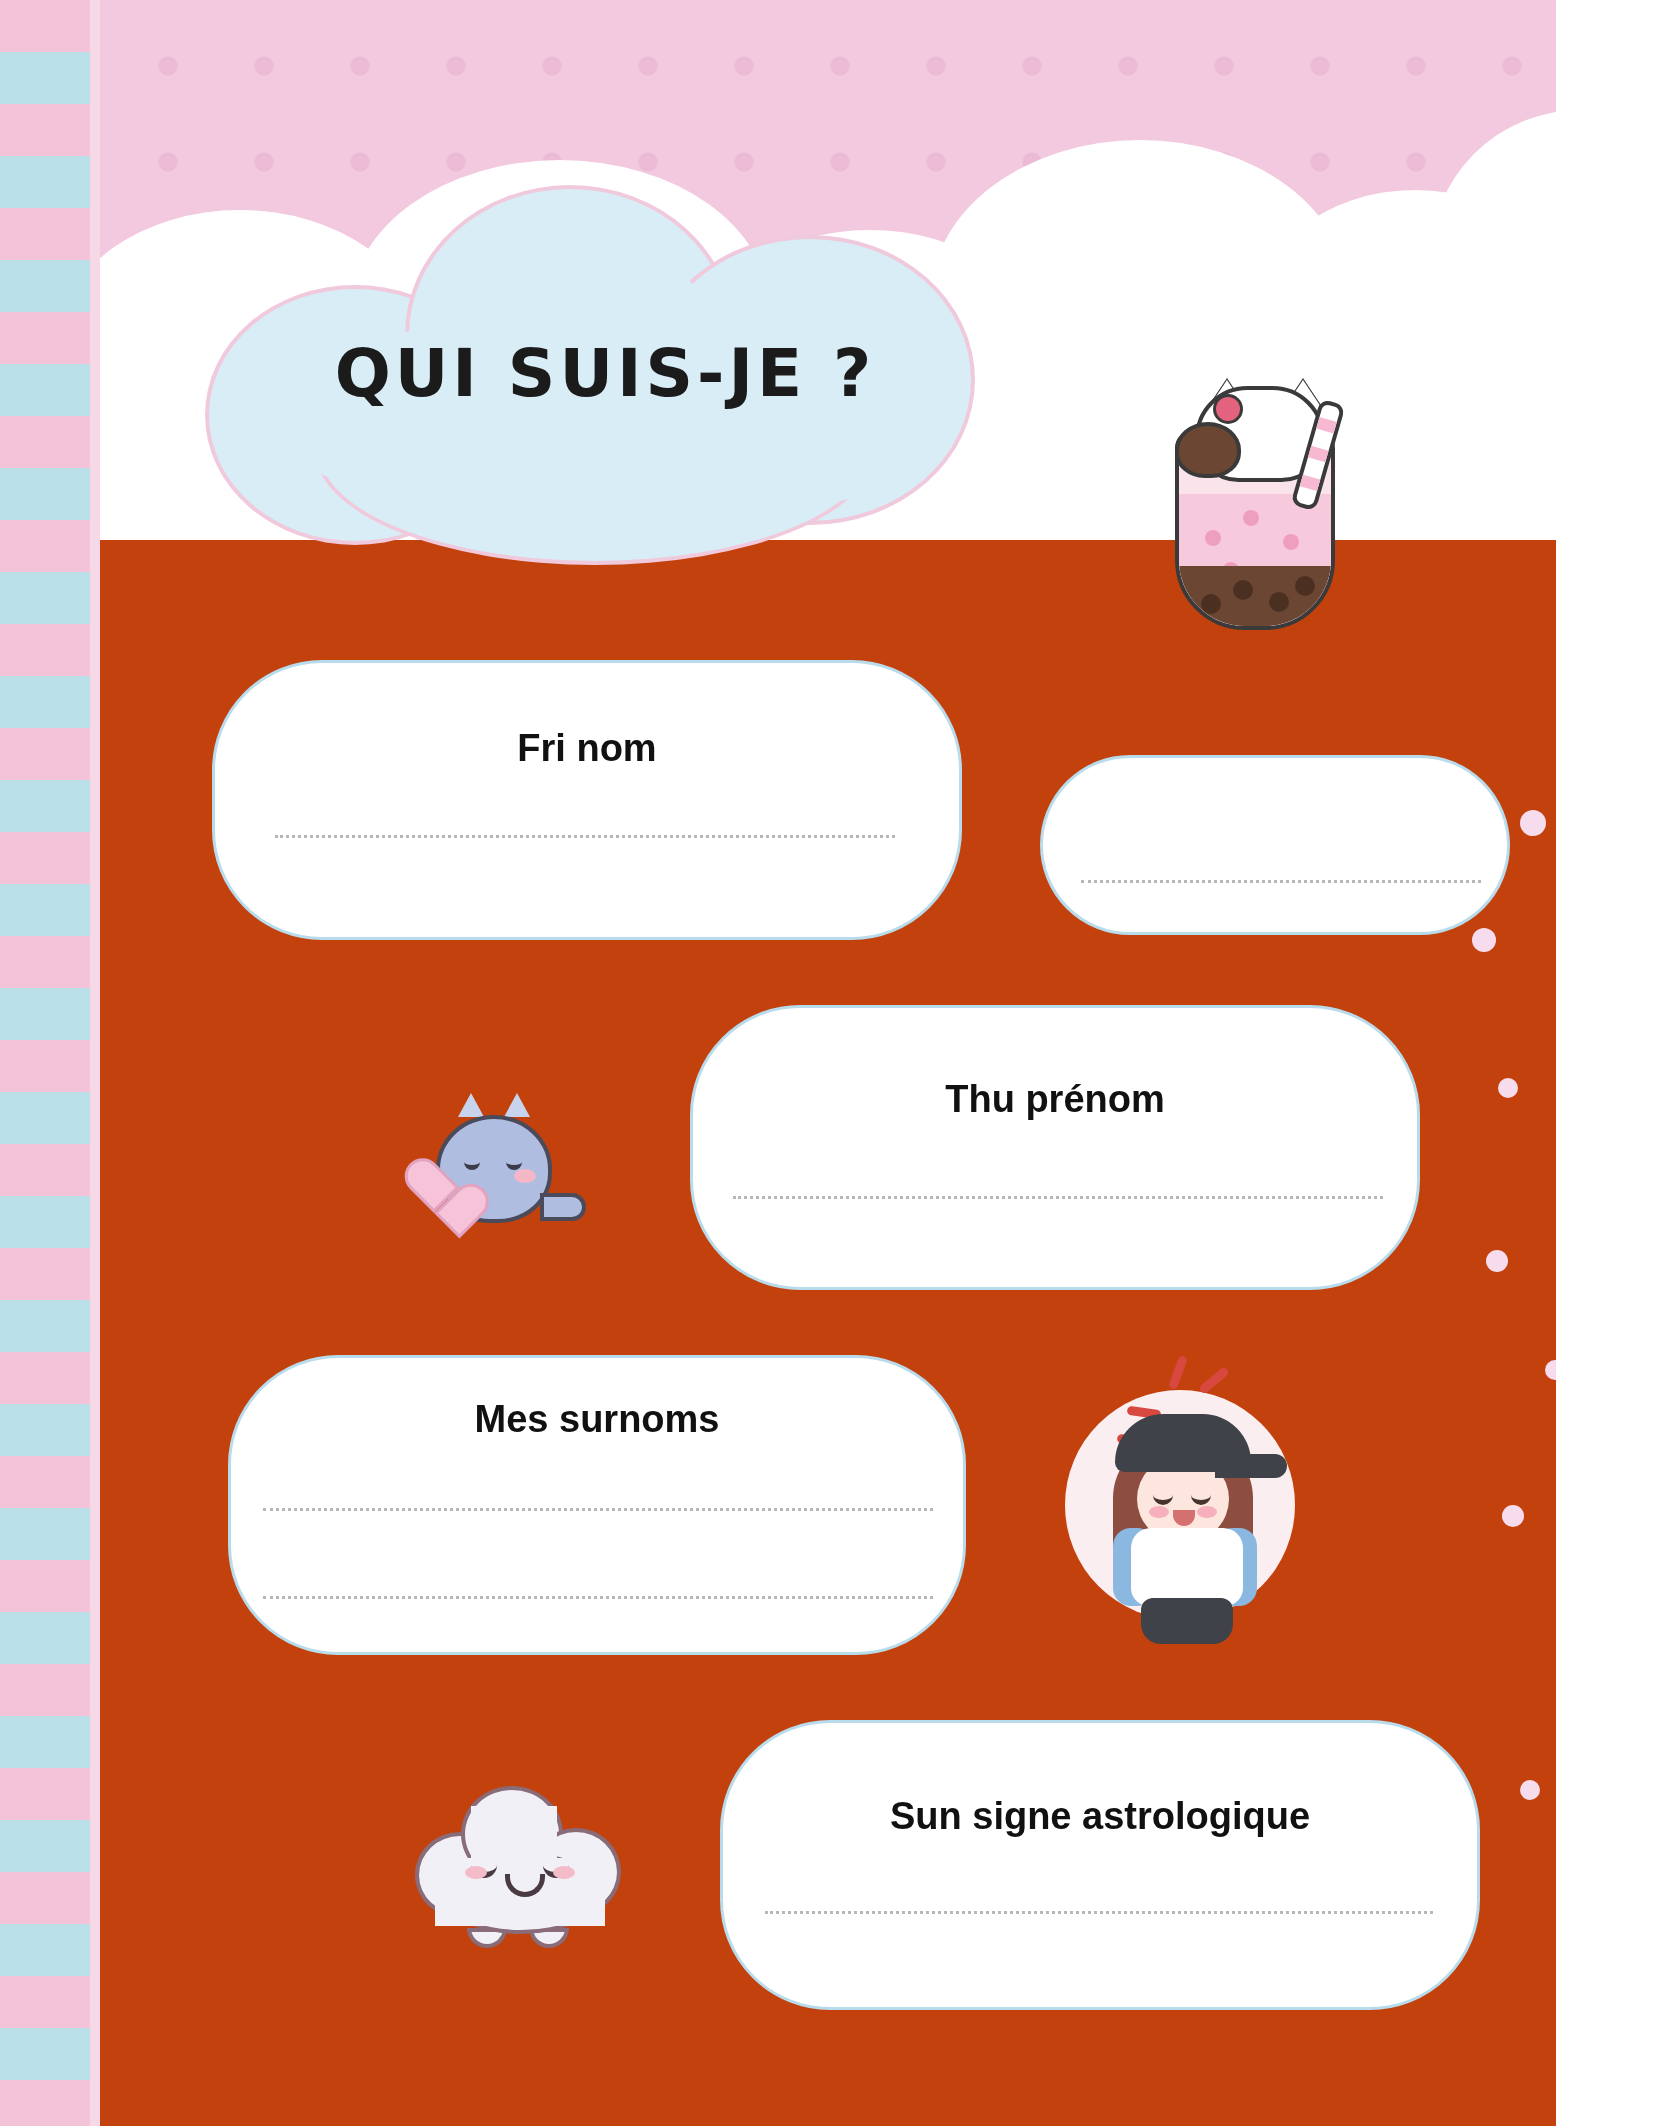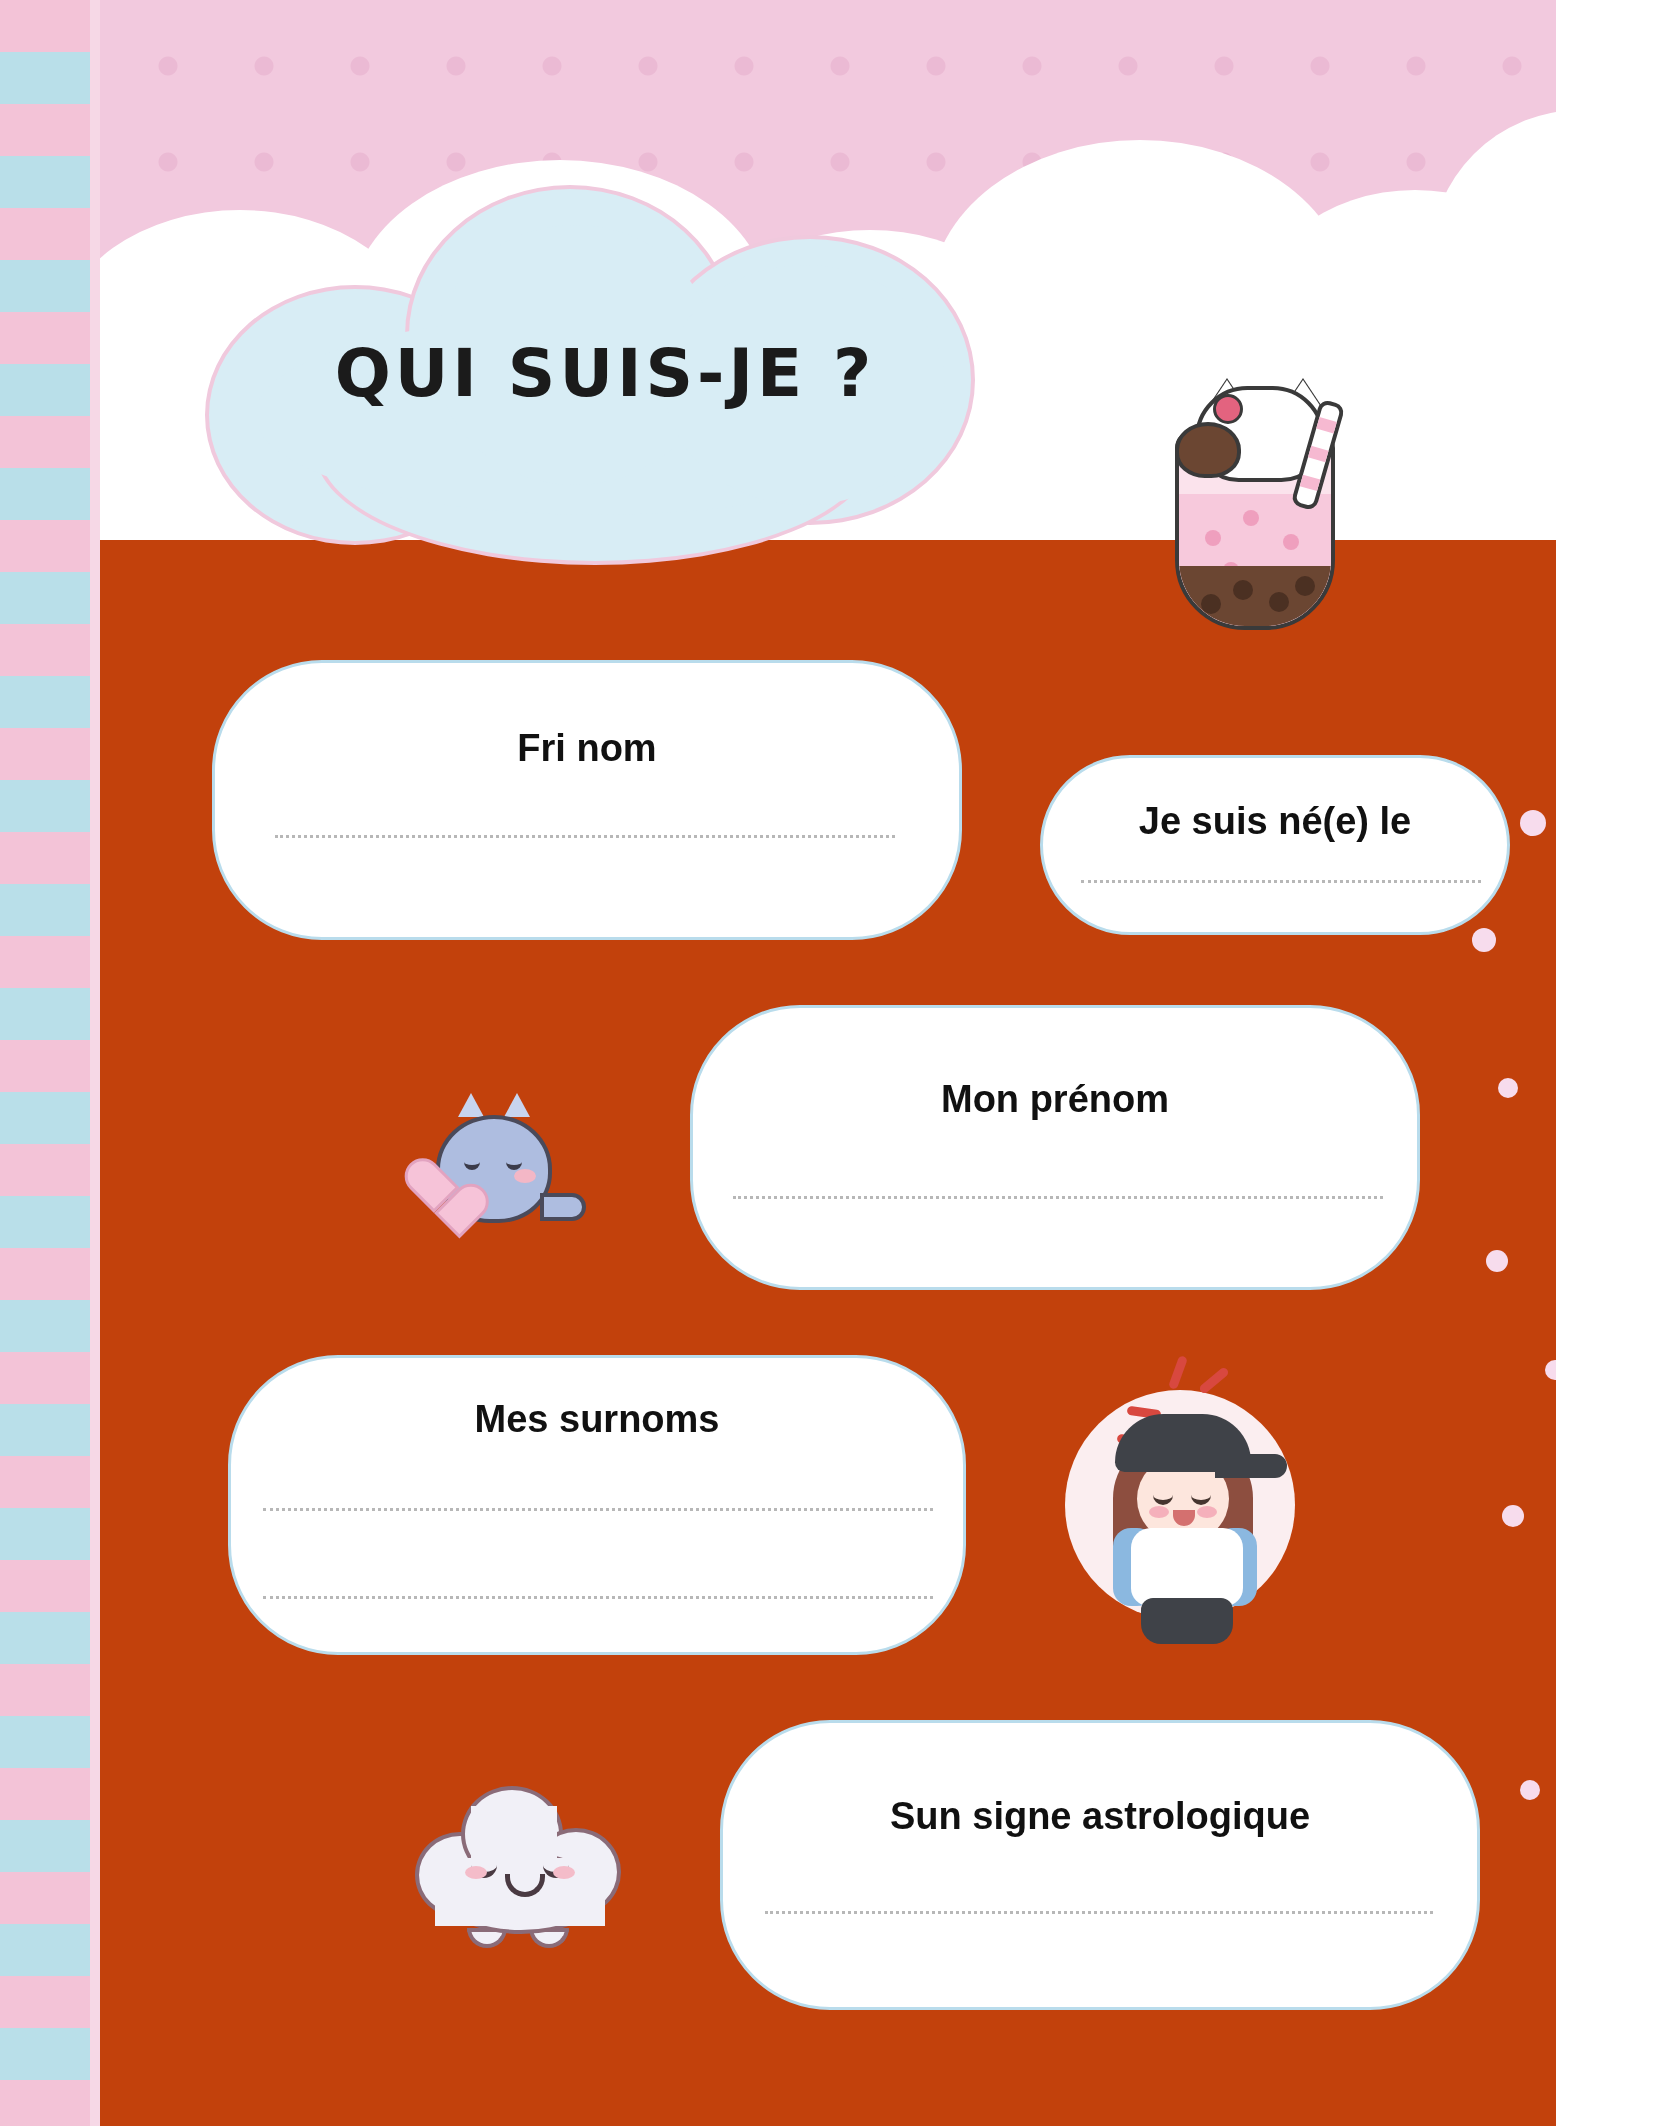--- a/index.html
+++ b/index.html
@@ -473,37 +473,36 @@
       <div class="straw-stripe" style="top:74px;"></div>
     </div>
   </div>
 
   <div class="field" style="left:212px; top:660px; width:750px; height:280px;">
     <div class="flabel" style="top:64px;">Fri nom</div>
     <div class="dotline" style="left:60px; top:172px; width:620px;"></div>
   </div>
 
   <div class="field" style="left:1040px; top:755px; width:470px; height:180px;">
-    <div class="flabel" style="top:42px;">Je suis né(e) le</div>
     <div class="dotline" style="left:38px; top:122px; width:400px;"></div>
   </div>
 
   <div class="ill" style="left:400px; top:1085px; width:190px; height:160px;">
     <div class="dragon-horn" style="left:58px; top:8px;"></div>
     <div class="dragon-horn" style="left:104px; top:8px;"></div>
     <div class="dragon-body"></div>
     <div style="position:absolute;left:64px;top:70px;width:16px;height:10px;border-bottom:5px solid #3b3b4a;border-radius:0 0 10px 10px;"></div>
     <div style="position:absolute;left:106px;top:70px;width:16px;height:10px;border-bottom:5px solid #3b3b4a;border-radius:0 0 10px 10px;"></div>
     <div style="position:absolute;left:114px;top:84px;width:22px;height:14px;border-radius:50%;background:#f3b7c6;"></div>
     <div style="position:absolute;left:140px;top:108px;width:46px;height:28px;background:#aebde0;border:4px solid #4a4a5a;border-radius:0 24px 24px 0;box-sizing:border-box;"></div>
     <div class="heart"></div>
   </div>
 
   <div class="field" style="left:690px; top:1005px; width:730px; height:285px;">
-    <div class="flabel" style="top:70px;">Mon prénom</div>
+    <div class="flabel" style="top:70px;">Thu prénom</div>
     <div class="dotline" style="left:40px; top:188px; width:650px;"></div>
   </div>
 
   <div class="field" style="left:228px; top:1355px; width:738px; height:300px;">
     <div class="flabel" style="top:40px;">Mes surnoms</div>
     <div class="dotline" style="left:32px; top:150px; width:670px;"></div>
     <div class="dotline" style="left:32px; top:238px; width:670px;"></div>
   </div>
 
   <div class="ill" style="left:1065px; top:1360px; width:240px; height:300px;">

